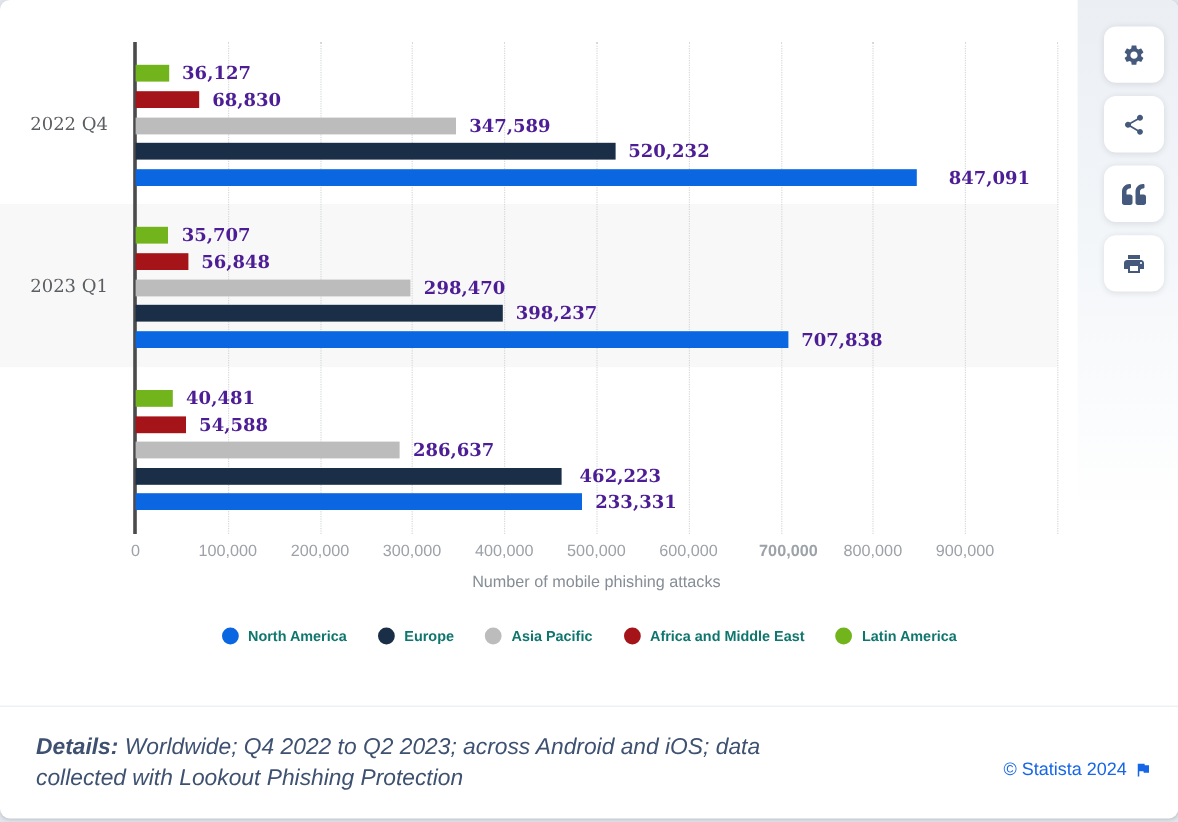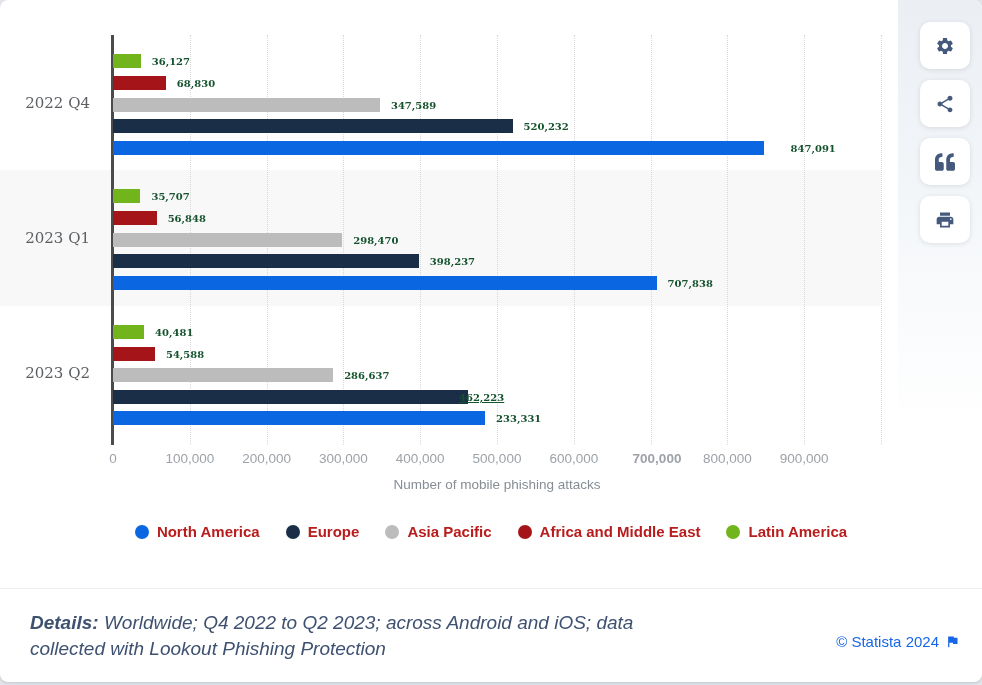--- a/index.html
+++ b/index.html
@@ -11,30 +11,30 @@
     border-top-right-radius:8px;}
   .chart-area{position:absolute;left:0;top:0;width:982px;height:500px;}
   .band{position:absolute;left:0;width:881px;}
   .band.striped{background:#f8f8f8;}
   .gridline{position:absolute;top:35px;height:410px;width:0;border-left:1px dotted #d6d8da;}
   .axis-line{position:absolute;left:111px;top:35px;width:3px;height:410px;background:#4b4b4b;}
   .cat-label{position:absolute;left:0;width:90px;display:flex;align-items:center;
     justify-content:flex-end;font-family:"DejaVu Serif",serif;font-size:15px;color:#5b5e62;}
   .bar{position:absolute;height:14px;}
   .val-label{position:absolute;height:14px;line-height:15px;
-    font-family:"DejaVu Serif",serif;font-weight:bold;font-size:10px;color:#14532d;white-space:nowrap;}
+    font-family:"DejaVu Serif",serif;font-weight:bold;font-size:15px;color:#4c1d95;white-space:nowrap;}
   .tick-label{position:absolute;top:451px;width:100px;text-align:center;
     font-size:13.5px;color:#9da2a8;}
   .x-axis-title{position:absolute;left:113px;top:477px;width:768px;text-align:center;
     font-size:13.5px;color:#868d95;}
   .legend{position:absolute;left:0;top:523px;width:982px;display:flex;
     justify-content:center;align-items:center;gap:26px;}
   .legend-item{display:flex;align-items:center;gap:8px;}
   .legend-dot{width:14px;height:14px;border-radius:50%;}
-  .legend-label{font-size:15px;font-weight:bold;color:#b91c1c;}
+  .legend-label{font-size:12px;font-weight:bold;color:#0f766e;}
   .divider{position:absolute;left:0;top:588px;width:982px;height:1px;background:#ebedef;}
   .details{position:absolute;left:30px;top:610px;width:640px;font-size:19px;
     line-height:26px;color:#3e5170;font-style:italic;}
   .details-label{font-weight:bold;}
   .copyright{position:absolute;right:22px;top:633px;display:flex;align-items:center;gap:6px;
     font-size:15px;color:#1766e8;}
   .copyright a{color:#1766e8;text-decoration:none;cursor:pointer;}
   .toolbar{position:absolute;top:22px;right:12px;display:flex;flex-direction:column;gap:11px;}
   .tool-btn{width:50px;height:47px;border:none;border-radius:10px;background:#ffffff;
     box-shadow:0 1px 5px rgba(30,40,60,.12);display:flex;align-items:center;
@@ -77,29 +77,28 @@
       <div class="bar" style="left: 113px; top: 189.333px; width: 27.423px; background: rgb(114, 180, 28);"></div>
       <div class="val-label" style="left: 151.423px; top: 189.333px;">35,707</div>
       <div class="bar" style="left: 113px; top: 211.333px; width: 43.6593px; background: rgb(164, 20, 25);"></div>
       <div class="val-label" style="left: 167.659px; top: 211.333px;">56,848</div>
       <div class="bar" style="left: 113px; top: 232.833px; width: 229.225px; background: rgb(188, 188, 188);"></div>
       <div class="val-label" style="left: 353.225px; top: 232.833px;">298,470</div>
       <div class="bar" style="left: 113px; top: 254.333px; width: 305.846px; background: rgb(27, 46, 71);"></div>
       <div class="val-label" style="left: 429.846px; top: 254.333px;">398,237</div>
       <div class="bar" style="left: 113px; top: 275.833px; width: 543.62px; background: rgb(11, 102, 226);"></div>
       <div class="val-label" style="left: 667.62px; top: 275.833px;">707,838</div>
-      <div class="cat-label" style="top: 305.667px; height: 135.333px;">2023 Q2</div>
       <div class="bar" style="left: 113px; top: 324.667px; width: 31.0894px; background: rgb(114, 180, 28);"></div>
       <div class="val-label" style="left: 155.089px; top: 324.667px;">40,481</div>
       <div class="bar" style="left: 113px; top: 346.667px; width: 41.9236px; background: rgb(164, 20, 25);"></div>
       <div class="val-label" style="left: 165.924px; top: 346.667px;">54,588</div>
       <div class="bar" style="left: 113px; top: 368.167px; width: 220.137px; background: rgb(188, 188, 188);"></div>
       <div class="val-label" style="left: 344.137px; top: 368.167px; text-align: right;">286,637</div>
       <div class="bar" style="left: 113px; top: 389.667px; width: 354.987px; background: rgb(27, 46, 71);"></div>
-      <div class="val-label" style="left: 459px; top: 389.667px; text-decoration: underline;">462,223</div>
+      <div class="val-label" style="left: 483px; top: 389.667px;">462,223</div>
       <div class="bar" style="left: 113px; top: 411.167px; width: 372.095px; background: rgb(11, 102, 226);"></div>
       <div class="val-label" style="left: 496.095px; top: 411.167px;">233,331</div>
       <div class="tick-label" style="left: 63px;">0</div>
       <div class="tick-label" style="left: 139.8px;">100,000</div>
       <div class="tick-label" style="left: 216.6px;">200,000</div>
       <div class="tick-label" style="left: 293.4px;">300,000</div>
       <div class="tick-label" style="left: 370.2px;">400,000</div>
       <div class="tick-label" style="left: 447px;">500,000</div>
       <div class="tick-label" style="left: 523.8px;">600,000</div>
       <div class="tick-label" style="left: 607px; font-weight: bold;">700,000</div>

